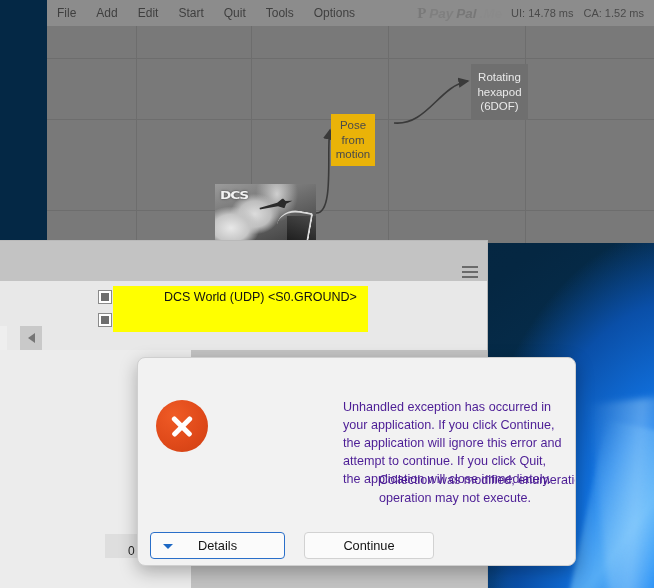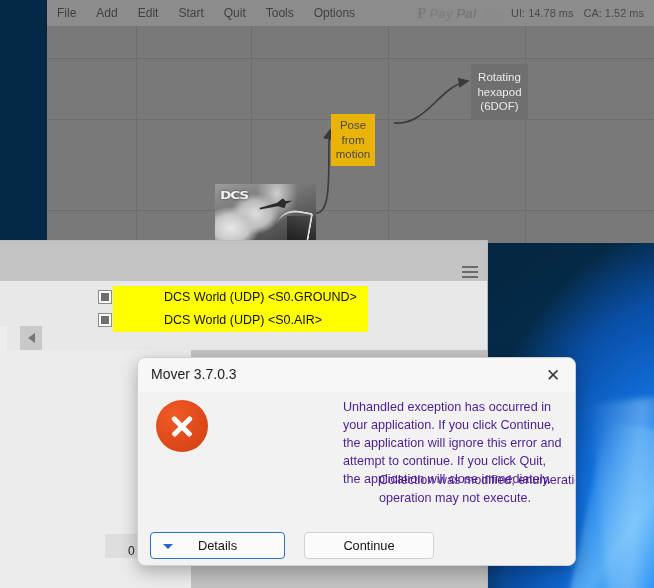--- a/index.html
+++ b/index.html
@@ -441,35 +441,30 @@
         <div class="chk-outer">
           <div class="chk-inner"></div>
         </div>
         <div class="row-label" style="top:4px;">DCS World (UDP) &lt;S0.GROUND&gt;</div>
       </div>
 
       <div style="position:absolute; left:48px; top:23px; width:389px; height:23px;">
         <div class="chk-outer">
           <div class="chk-inner"></div>
         </div>
-        <div class="row-label" style="top:4px;">DCS World (UDP) &lt;S0.AIR&gt;</div>
       </div>
     </div>
   </div>
 </div>
 
 <div id="peek-zero-bg"></div>
 <div id="peek-zero">0</div>
 
 <div id="dialog">
 
-  <div id="dlg-titlebar">
-    <div id="dlg-title">Mover 3.7.0.3</div>
-    <div id="dlg-close">✕</div>
-  </div>
 
   <div id="dlg-error-icon">
     <div id="dlg-error-x"></div>
   </div>
 
   <div class="dlg-para" id="dlg-para1">Unhandled exception has occurred in your application. If you click Continue, the application will ignore this error and attempt to continue. If you click Quit, the application will close immediately.</div>
   <div class="dlg-para" id="dlg-para2">Collection was modified; enumeration operation may not execute.</div>
 
   <div class="dlg-btn" id="btn-details">
     <div id="btn-details-tri"></div>

